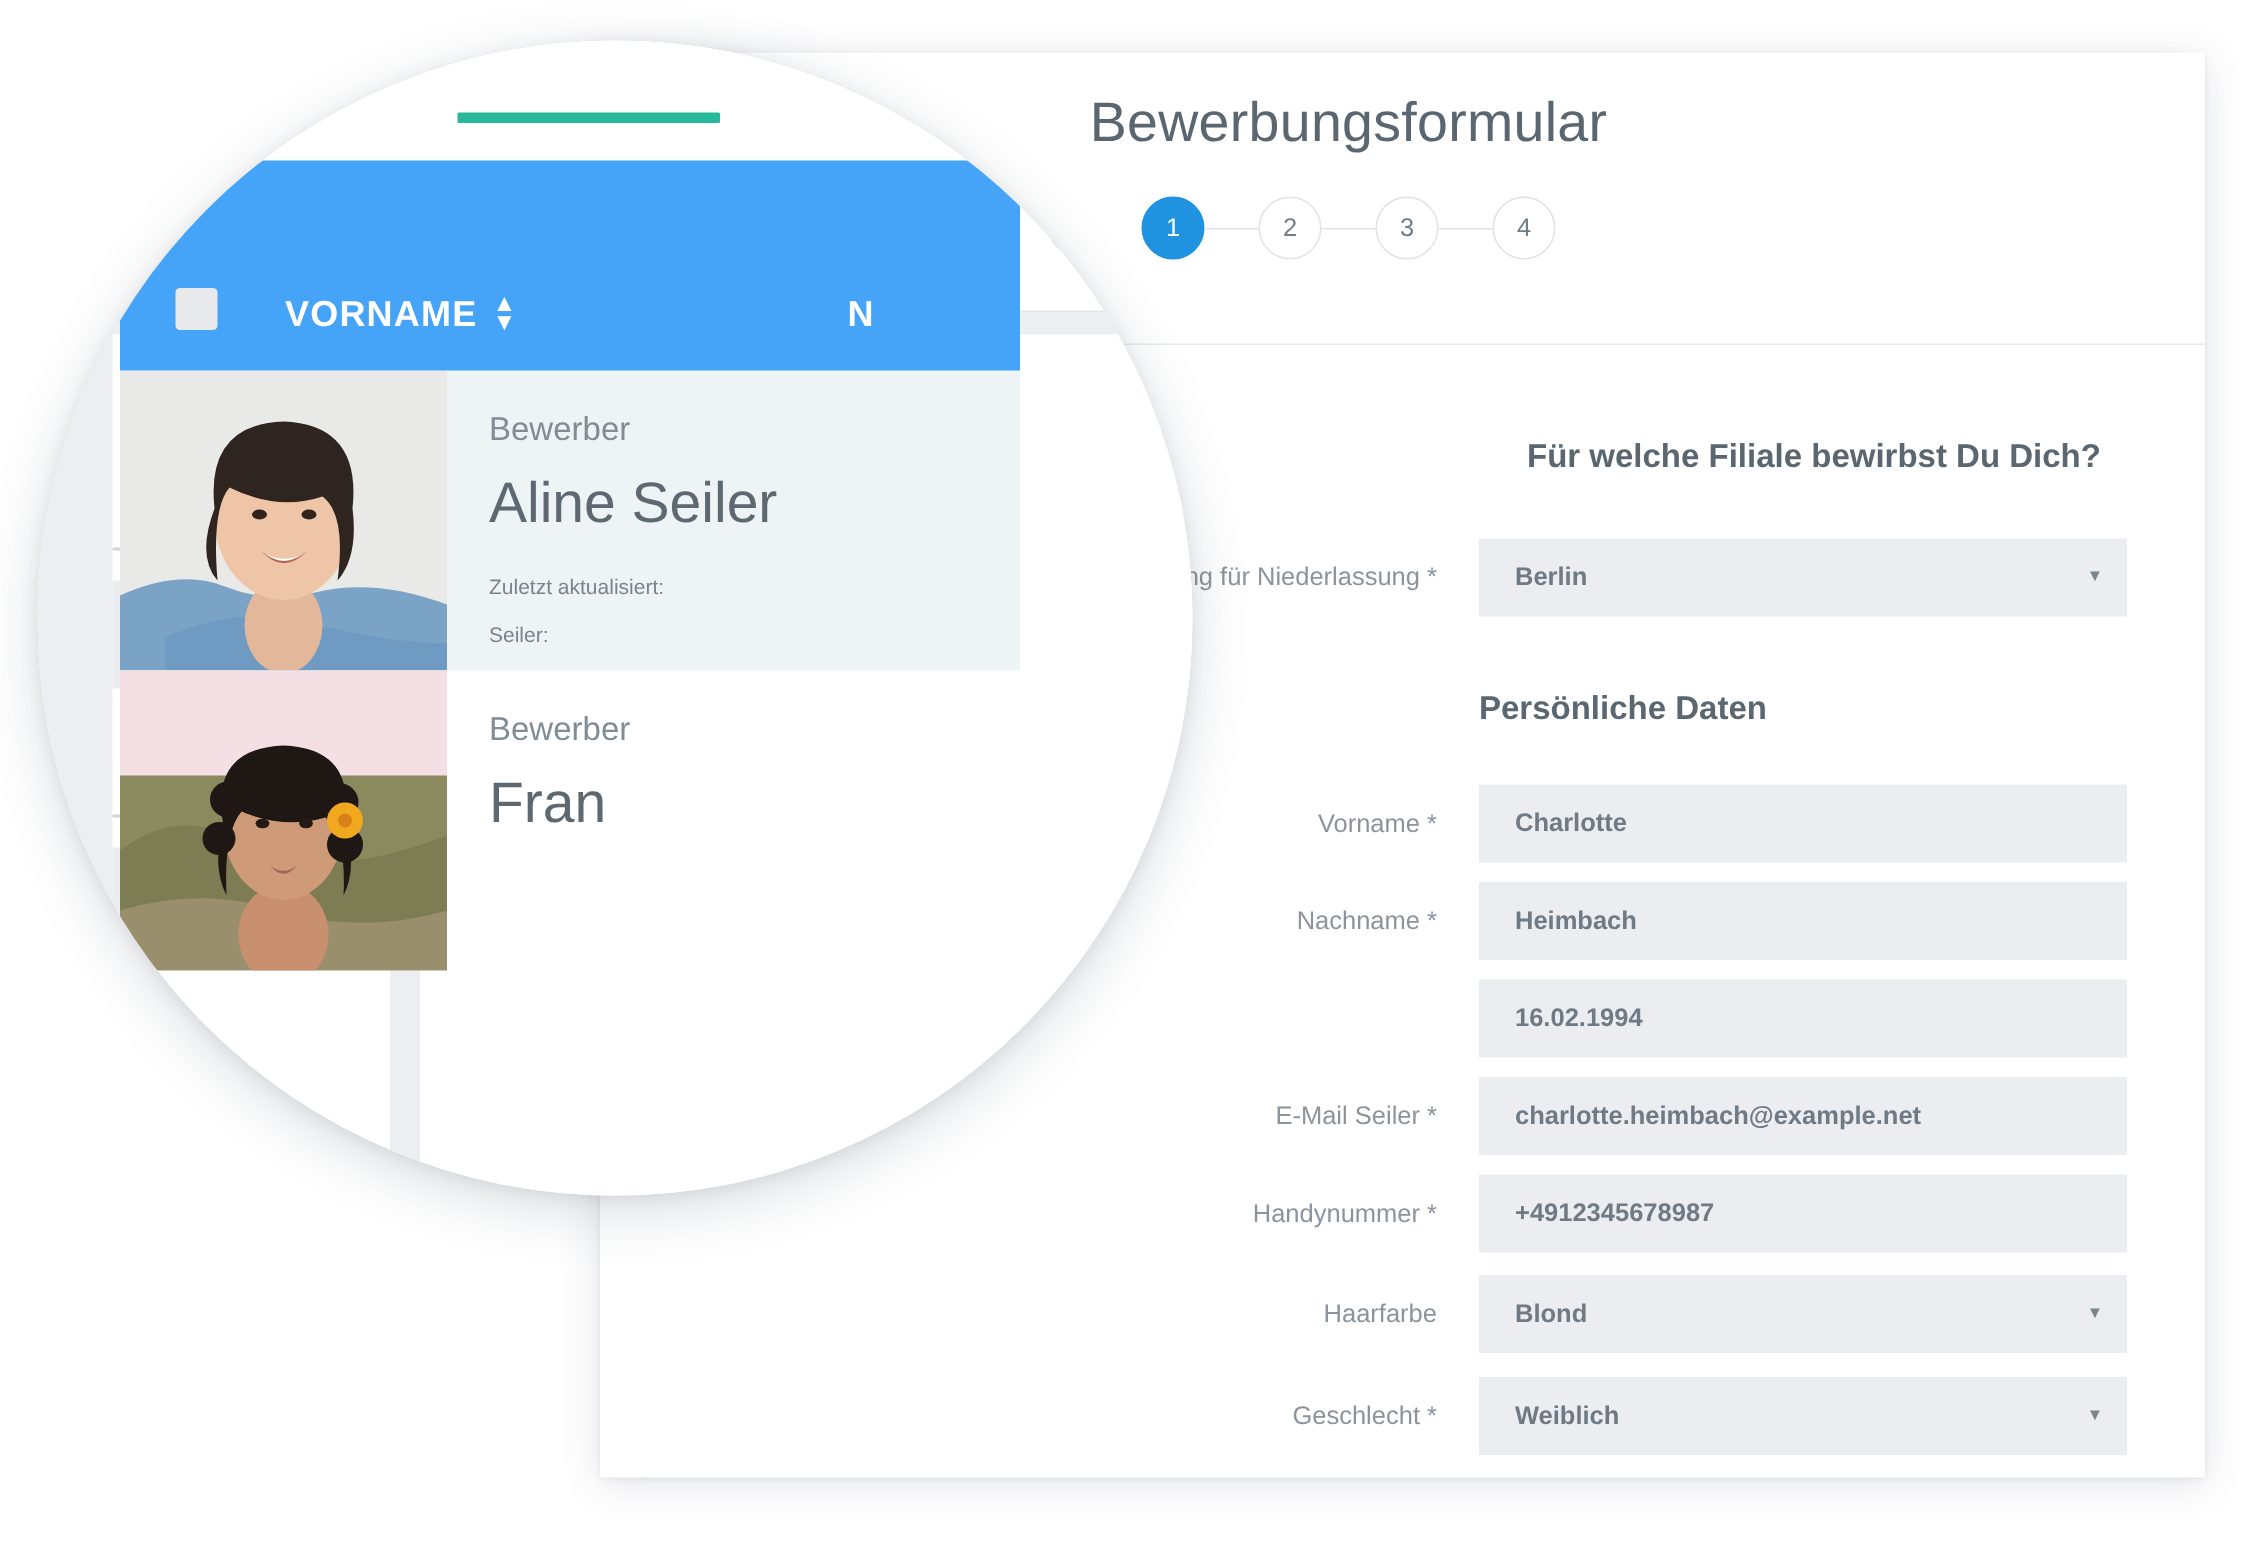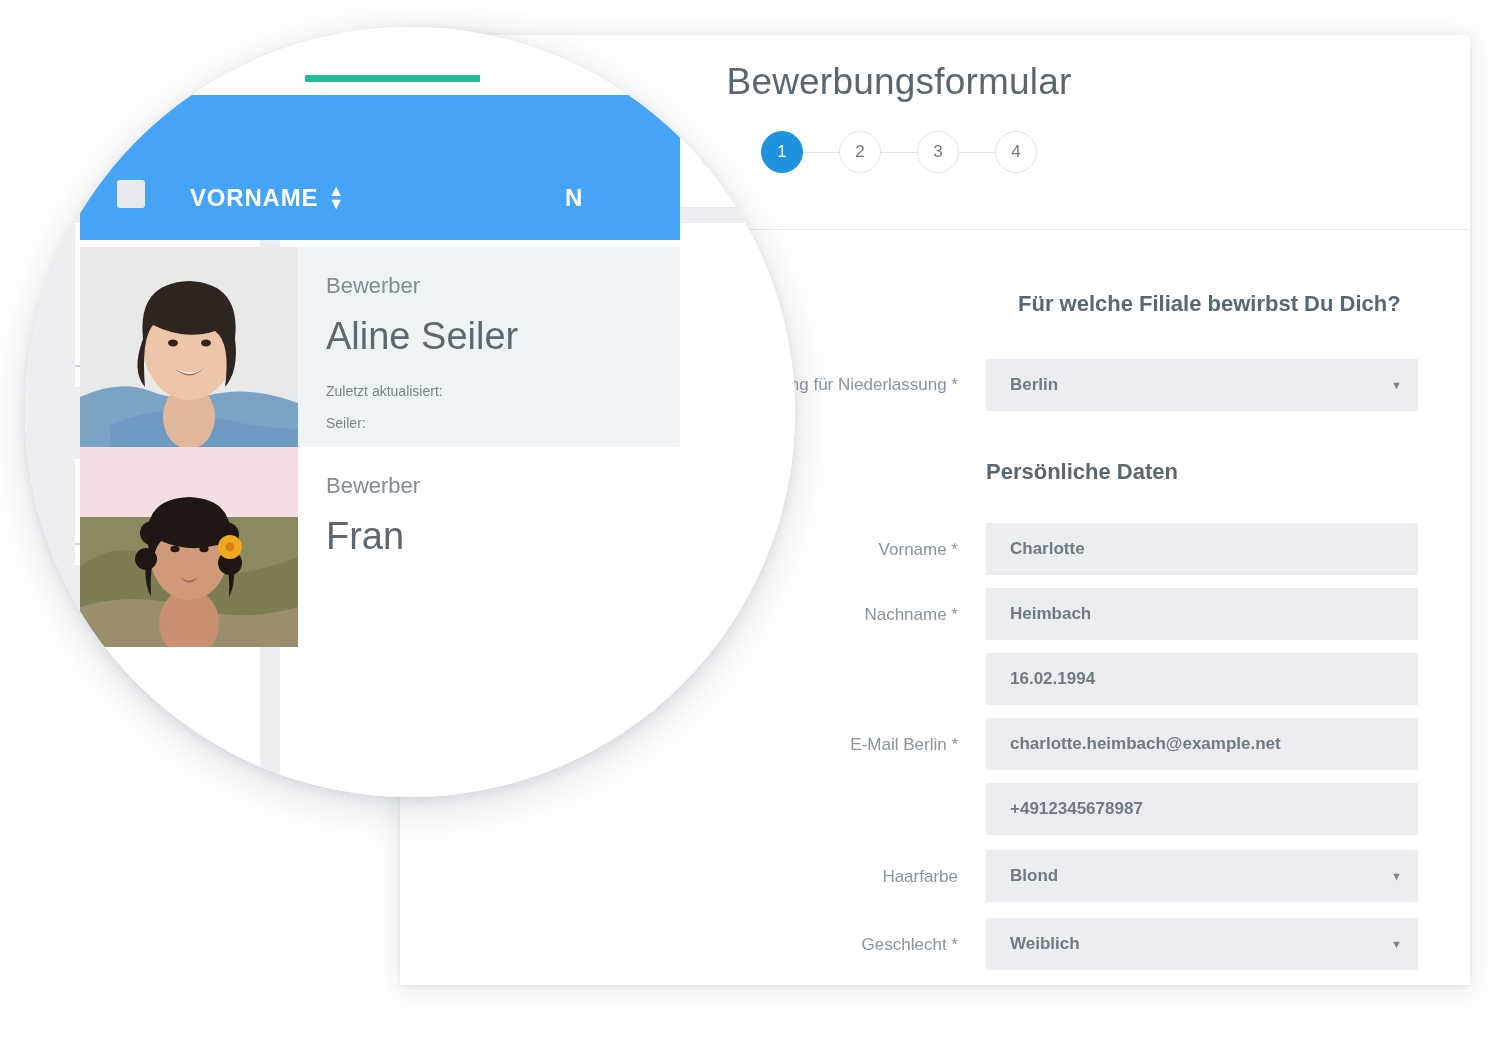--- a/index.html
+++ b/index.html
@@ -116,21 +116,21 @@
   #z-content{
     position:absolute; left:255px; top:196px; width:645px; height:640px;
     background:#ffffff;
   }
   #z-table{
     position:absolute; left:55px; top:75px; width:600px;
     box-shadow:0 3px 14px rgba(60,70,90,.12);
     background:#fff;
   }
   #z-thead{
-    position:absolute; left:55px; top:68px; width:600px; height:145px;
+    position:absolute; left:55px; top:80px; width:600px; height:145px;
     background:#45a3f8; display:flex; align-items:flex-end;
   }
   #z-check{
     position:absolute; left:37px; bottom:32px; width:28px; height:28px;
     background:#e7e9ec; border-radius:3px;
   }
   #z-col-vorname{
     position:absolute; left:110px; bottom:28px;
     font-size:24px; font-weight:700; color:#ffffff; letter-spacing:.8px;
     display:flex; align-items:center; gap:10px;
@@ -207,27 +207,28 @@
       </div>
     </div>
 
     <div class="field-row" style="top:422px;">
       <div class="field-input">
         <span class="field-value">16.02.1994</span>
       </div>
     </div>
 
     <div class="field-row" style="top:487px;">
-      <div class="field-label">E-Mail Berlin *</div>
+      <div class="field-label">E-Mail Seiler *</div>
       <div class="field-input">
         <span class="field-value">charlotte.heimbach@example.net</span>
       </div>
     </div>
 
     <div class="field-row" style="top:552px;">
+      <div class="field-label">Handynummer *</div>
       <div class="field-input">
         <span class="field-value">+4912345678987</span>
       </div>
     </div>
 
     <div class="field-row" style="top:619px;">
       <div class="field-label">Haarfarbe</div>
       <div class="field-input">
         <span class="field-value">Blond</span>
         <span class="caret">▼</span>

